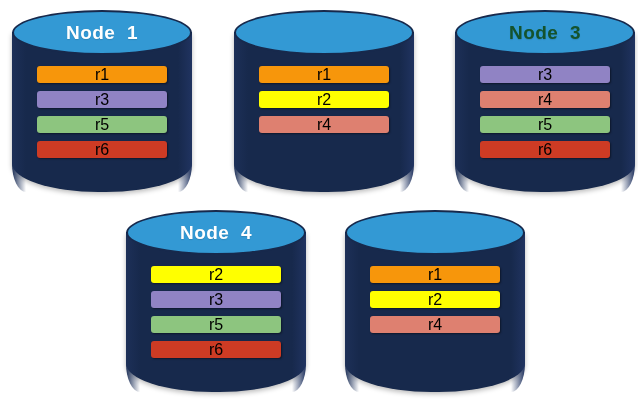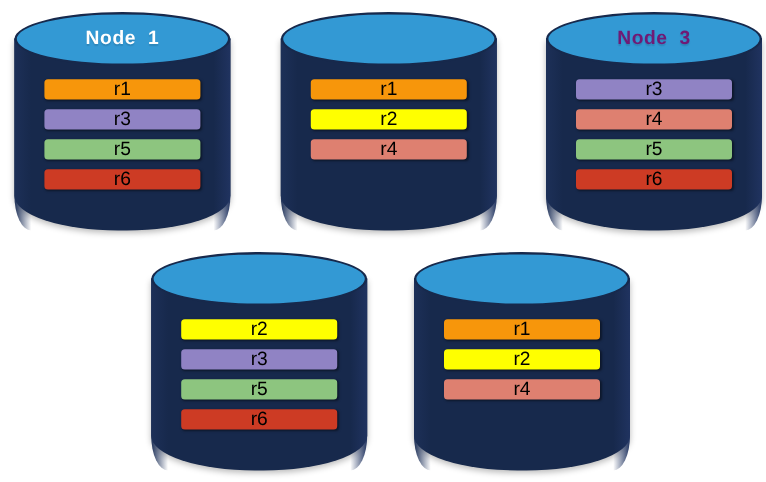--- a/index.html
+++ b/index.html
@@ -72,21 +72,21 @@
     position: absolute;
     left: 0;
     right: 0;
     top: 0;
     height: 45px;
     display: flex;
     align-items: center;
     justify-content: center;
     color: #ffffff;
     font-weight: bold;
-    font-size: 16px;
+    font-size: 19px;
     letter-spacing: 0.5px;
     white-space: pre;
     z-index: 4;
     text-shadow: 0 1px 1px rgba(0,0,0,0.12);
   }
 
   
   .replicas {
     position: absolute;
     left: 0;
@@ -137,33 +137,34 @@
       <div class="replicas">
         <div class="replica" style="background: rgb(247, 150, 11);">r1</div>
         <div class="replica" style="background: rgb(255, 255, 0);">r2</div>
         <div class="replica" style="background: rgb(222, 128, 112);">r4</div>
       </div>
     </div>
     <div class="node" style="left: 455px; top: 10px; width: 180px; height: 182px;">
       <div class="cyl">
         <div class="cyl-body" style="background: rgb(23, 41, 76);"></div>
         <div class="cyl-top" style="background: rgb(51, 153, 212);"></div>
-        <div class="cyl-label" style="color: #701a75;">Node  3</div>
+        <div class="cyl-label" style="color: #14532d;">Node  3</div>
       </div>
       <div class="replicas">
         <div class="replica" style="background: rgb(144, 131, 196);">r3</div>
         <div class="replica" style="background: rgb(222, 128, 112);">r4</div>
         <div class="replica" style="background: rgb(141, 197, 127);">r5</div>
         <div class="replica" style="background: rgb(205, 59, 36);">r6</div>
       </div>
     </div>
     <div class="node" style="left: 126px; top: 210px; width: 180px; height: 182px;">
       <div class="cyl">
         <div class="cyl-body" style="background: rgb(23, 41, 76);"></div>
         <div class="cyl-top" style="background: rgb(51, 153, 212);"></div>
+        <div class="cyl-label" style="color: rgb(255, 255, 255);">Node  4</div>
       </div>
       <div class="replicas">
         <div class="replica" style="background: rgb(255, 255, 0);">r2</div>
         <div class="replica" style="background: rgb(144, 131, 196);">r3</div>
         <div class="replica" style="background: rgb(141, 197, 127);">r5</div>
         <div class="replica" style="background: rgb(205, 59, 36);">r6</div>
       </div>
     </div>
     <div class="node" style="left: 345px; top: 210px; width: 180px; height: 182px;">
       <div class="cyl">

